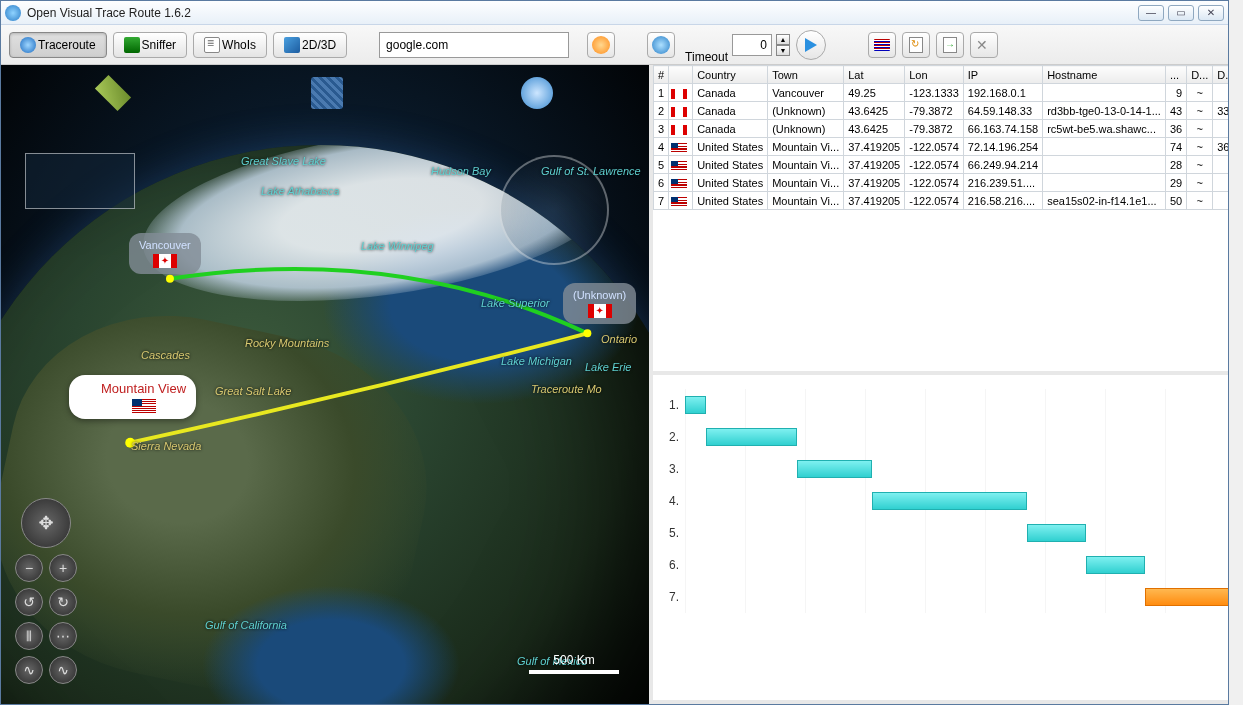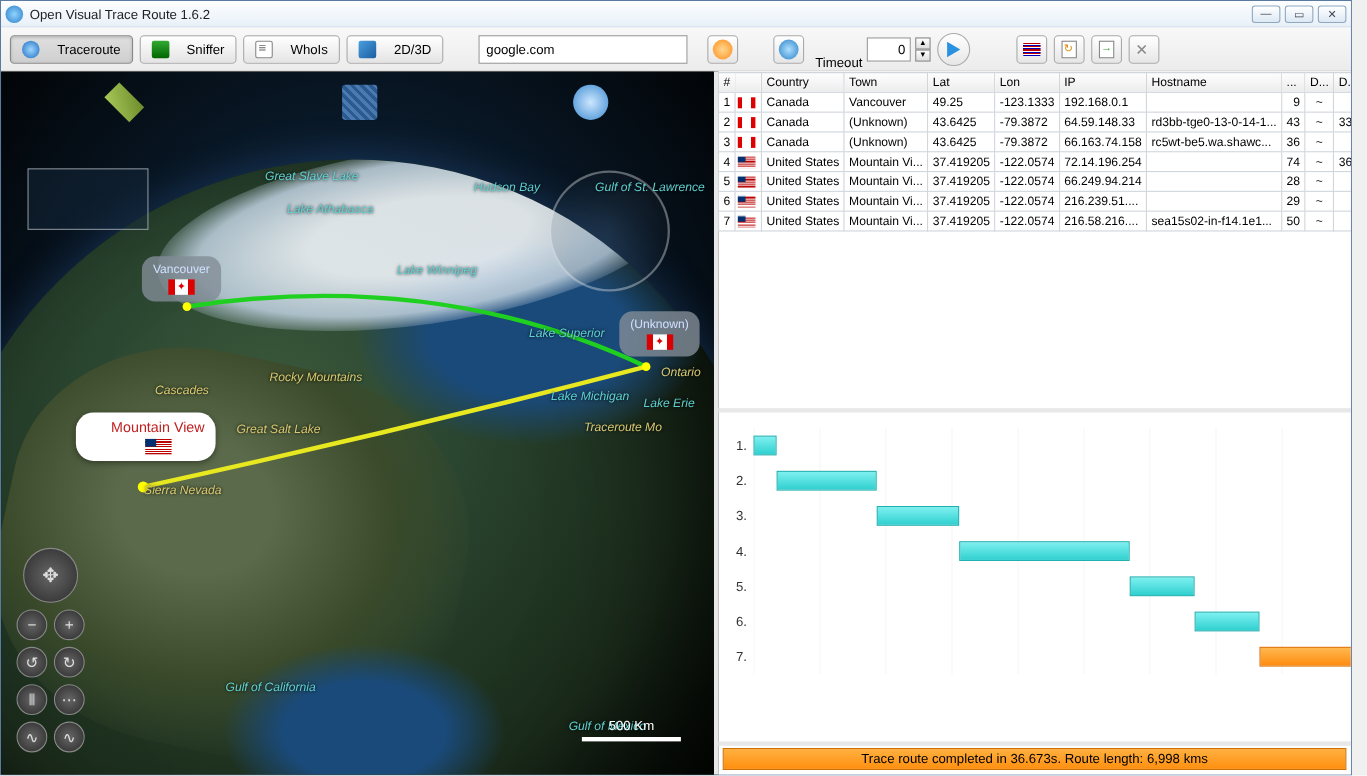--- a/index.html
+++ b/index.html
@@ -4,21 +4,21 @@
 <style>
 * { box-sizing: border-box; margin: 0; padding: 0; }
 body { font-family: "Segoe UI", Tahoma, sans-serif; font-size: 11px; background: #f0f0f0; overflow: hidden; }
 .window { width: 1229px; height: 705px; background: #fff; border: 1px solid #5a7aa0; display: flex; flex-direction: column; }
 .titlebar { height: 24px; background: linear-gradient(#fdfeff,#e8f0f8); border-bottom: 1px solid #c8d6e8; display: flex; align-items: center; padding: 0 4px; }
 .titlebar .app-icon { width: 16px; height: 16px; border-radius: 50%; background: radial-gradient(#8fd3ff,#2b7dc7); margin-right: 6px; }
 .titlebar .title { flex: 1; font-size: 12px; color: #222; }
 .win-controls { display: flex; gap: 4px; }
 .win-btn { width: 26px; height: 16px; border: 1px solid #8fa8c0; border-radius: 3px; background: linear-gradient(#fff,#dce8f4); display: flex; align-items: center; justify-content: center; font-size: 10px; color: #445; cursor: default; }
 .toolbar { height: 40px; background: linear-gradient(#f8f8f8,#ececec); border-bottom: 1px solid #ccc; display: flex; align-items: center; padding: 0 8px; gap: 6px; }
-.tbtn { height: 26px; padding: 0 10px; border: 1px solid #aaa; border-radius: 4px; background: linear-gradient(#fff,#e4e4e4); display: flex; align-items: center; gap: 16px; cursor: default; font-size: 12px; }
+.tbtn { height: 26px; padding: 0 10px; border: 1px solid #aaa; border-radius: 4px; background: linear-gradient(#fff,#e4e4e4); display: flex; align-items: center; gap: 2px; cursor: default; font-size: 12px; }
 .tbtn.active { background: linear-gradient(#e0e0e0,#cfcfcf); border-color: #888; box-shadow: inset 0 1px 3px rgba(0,0,0,.2); }
 .tico { width: 16px; height: 16px; display: inline-block; }
 .ico-globe { border-radius: 50%; background: radial-gradient(#9ed6ff,#1c6bc0); }
 .ico-sniff { background: linear-gradient(#3a3,#060); border-radius: 2px; }
 .ico-whois { background: #fff; border: 1px solid #888; border-radius: 2px; position: relative; }
 .ico-whois::after { content: "≡"; position: absolute; top: -2px; left: 2px; font-size: 12px; color: #666; }
 .ico-cube { background: linear-gradient(135deg,#4aa0e0,#1c5ca0); border-radius: 2px; }
 .input-host { height: 26px; width: 190px; border: 1px solid #999; padding: 0 6px; font-size: 12px; background: #fff; }
 .ico-btn { width: 28px; height: 26px; border: 1px solid #aaa; border-radius: 4px; background: linear-gradient(#fff,#e6e6e6); display: flex; align-items: center; justify-content: center; cursor: default; }
 .ico-orange { width: 18px; height: 18px; border-radius: 50%; background: radial-gradient(#ffd890,#ff8c1a); }
@@ -376,18 +376,15 @@
               </div>
             </div>
             <div class="g-row">
               <div class="num">7.</div>
               <div class="g-track">
                 <div class="g-bar orange" style="left: 86%; width: 20%;"></div>
               </div>
             </div>
           </div>
       </div>
-      <div class="status">
-        <span>Trace route completed in 36.673s. Route length: 6,998 kms</span>
-      </div>
     </div>
   </div>
 </div>
 
 </body></html>

